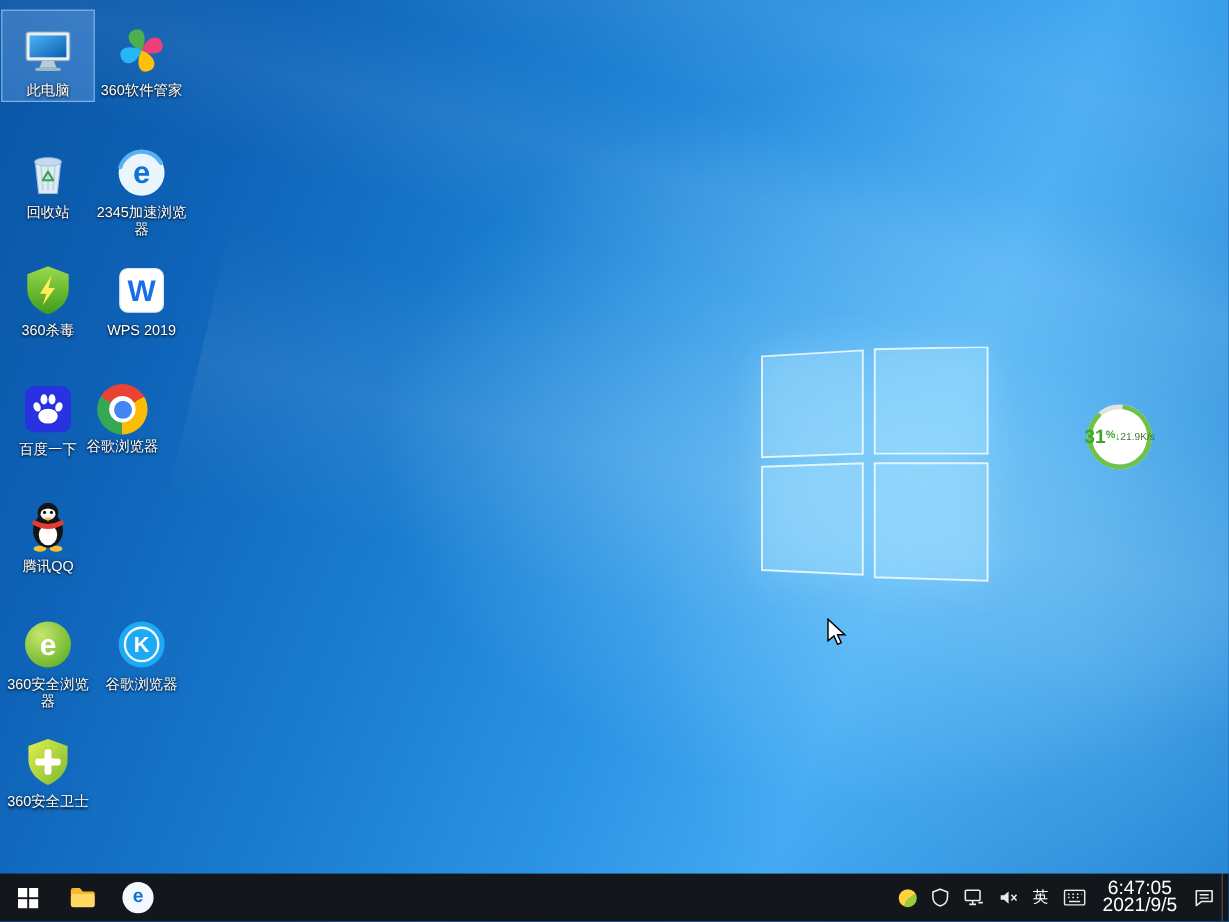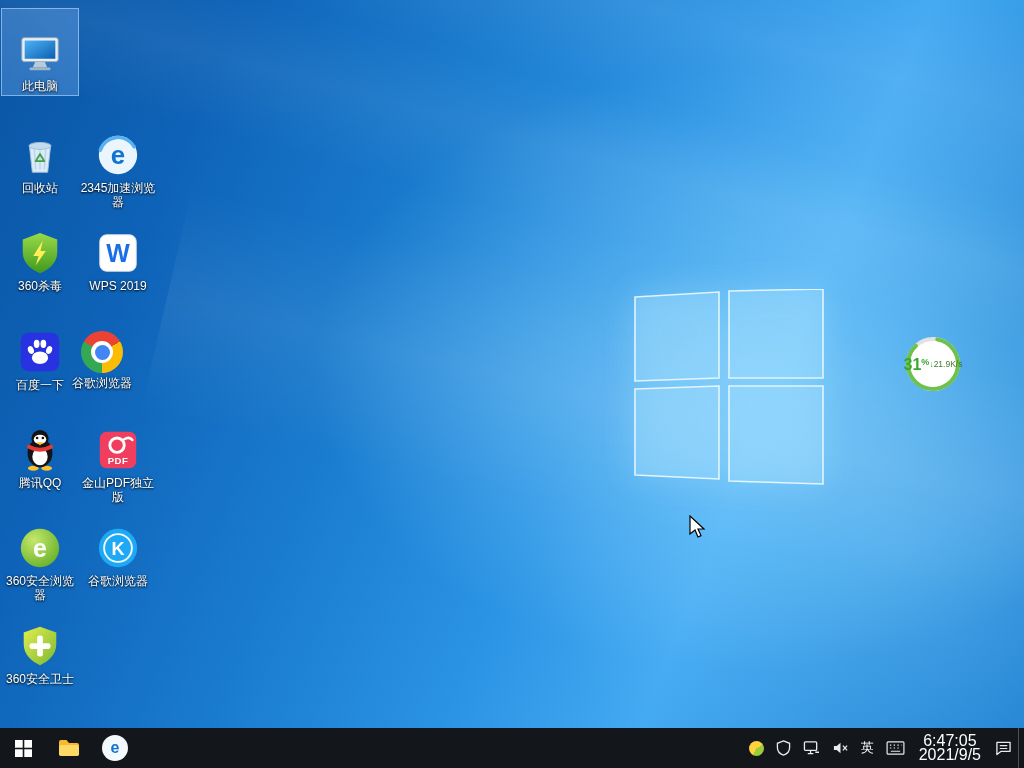--- a/index.html
+++ b/index.html
@@ -19,21 +19,21 @@
   .beam{position:absolute;pointer-events:none;}
   .beam1{top:-120px;left:-200px;width:1500px;height:200px;transform:rotate(16deg);
     background:linear-gradient(to bottom,rgba(255,255,255,0),rgba(255,255,255,.08),rgba(255,255,255,0));}
   .beam2{top:90px;left:-150px;width:1550px;height:150px;transform:rotate(15deg);
     background:linear-gradient(to bottom,rgba(255,255,255,0),rgba(255,255,255,.06),rgba(255,255,255,0));}
   .beam3{top:330px;left:150px;width:1300px;height:230px;transform:rotate(13deg);
     background:linear-gradient(to bottom,rgba(255,255,255,0),rgba(255,255,255,.07),rgba(255,255,255,0));}
   .win-logo{position:absolute;left:633px;top:289px;filter:drop-shadow(0 0 16px rgba(160,225,255,.85));}
   
   .icon-cell{
-    position:absolute;width:76px;padding:21px 0 2px;text-align:center;
+    position:absolute;width:76px;padding:10px 0 2px;text-align:center;
     border:1px solid transparent;cursor:default;
   }
   .icon-cell.selected{background:rgba(145,195,255,.28);border-color:rgba(180,220,255,.6);}
   .art{width:46px;height:46px;margin:0 auto;}
   .art svg{width:100%;height:100%;display:block;}
   .icon-label{
     margin-top:3px;font-size:12px;line-height:14px;color:#fff;
     text-shadow:0 1px 2px rgba(0,0,0,.85),0 0 3px rgba(0,0,0,.5);
     word-break:break-all;
   }
@@ -193,20 +193,39 @@
         </linearGradient>
           </defs>
         <path d="M24 4 L41 10 V22 C41 33 33 40 24 44 C15 40 7 33 7 22 V10 Z" fill="url(#ggd)"></path>
         <rect x="21" y="13" width="6" height="22" rx="2.4" fill="#fff"></rect>
         <rect x="13" y="21" width="22" height="6" rx="2.4" fill="#fff"></rect>
       </svg>
     </div>
     <div class="icon-label">360安全卫士</div>
   </div>
 
+  <div class="icon-cell" style="left:79px;top:8px">
+    <div class="art">
+      <svg viewBox="0 0 48 48">
+        <g>
+          <path d="M24 24 C12 20 9 9 18 6 C27 3 29 15 24 24 Z" fill="#4caf50"></path>
+          <g transform="rotate(90 24 24)">
+              <path d="M24 24 C12 20 9 9 18 6 C27 3 29 15 24 24 Z" fill="#ec407a"></path>
+            </g>
+          <g transform="rotate(180 24 24)">
+              <path d="M24 24 C12 20 9 9 18 6 C27 3 29 15 24 24 Z" fill="#ffc107"></path>
+            </g>
+          <g transform="rotate(270 24 24)">
+              <path d="M24 24 C12 20 9 9 18 6 C27 3 29 15 24 24 Z" fill="#29b6f6"></path>
+            </g>
+        </g>
+      </svg>
+    </div>
+    <div class="icon-label">360软件管家</div>
+  </div>
 
   <div class="icon-cell" style="left:79px;top:110px">
     <div class="art">
       <svg viewBox="0 0 48 48">
         <circle cx="24" cy="24" r="20" fill="#eaf5fe"></circle>
         <text x="24" y="33" font-size="27" font-weight="bold" fill="#1273d2" text-anchor="middle">e</text>
         <path d="M5.5 19 A19.5 19.5 0 0 1 41 15.5" stroke="#57b1f2" fill="none" stroke-width="3.6" stroke-linecap="round"></path>
       </svg>
     </div>
     <div class="icon-label">2345加速浏览器</div>
@@ -224,31 +243,20 @@
 
   <div class="icon-cell" style="left:63px;top:307px">
     <div class="chrome">
       <div class="chrome-white">
           <div class="chrome-blue"></div>
         </div>
     </div>
     <div class="icon-label">谷歌浏览器</div>
   </div>
 
-  <div class="icon-cell" style="left:79px;top:405px">
-    <div class="art">
-      <svg viewBox="0 0 48 48">
-        <rect x="5" y="5" width="38" height="38" rx="7" fill="#ef3e5e"></rect>
-        <circle cx="23" cy="19" r="7.5" fill="none" stroke="#fff" stroke-width="3"></circle>
-        <path d="M30 13 q6 -3.5 9 0.5" stroke="#fff" stroke-width="2.6" fill="none" stroke-linecap="round"></path>
-        <text x="24" y="38.5" font-size="10" font-weight="bold" fill="#fff" text-anchor="middle" letter-spacing="0.5">PDF</text>
-      </svg>
-    </div>
-    <div class="icon-label">金山PDF独立版</div>
-  </div>
 
   <div class="icon-cell" style="left:79px;top:503px">
     <div class="art">
       <svg viewBox="0 0 48 48">
         <circle cx="24" cy="24" r="20" fill="#1da9f5"></circle>
         <circle cx="24" cy="24" r="14.5" fill="none" stroke="#ffffff" stroke-width="2" opacity="0.95"></circle>
         <text x="24" y="31" font-size="19" font-weight="bold" fill="#fff" text-anchor="middle">K</text>
       </svg>
     </div>
     <div class="icon-label">谷歌浏览器</div>

